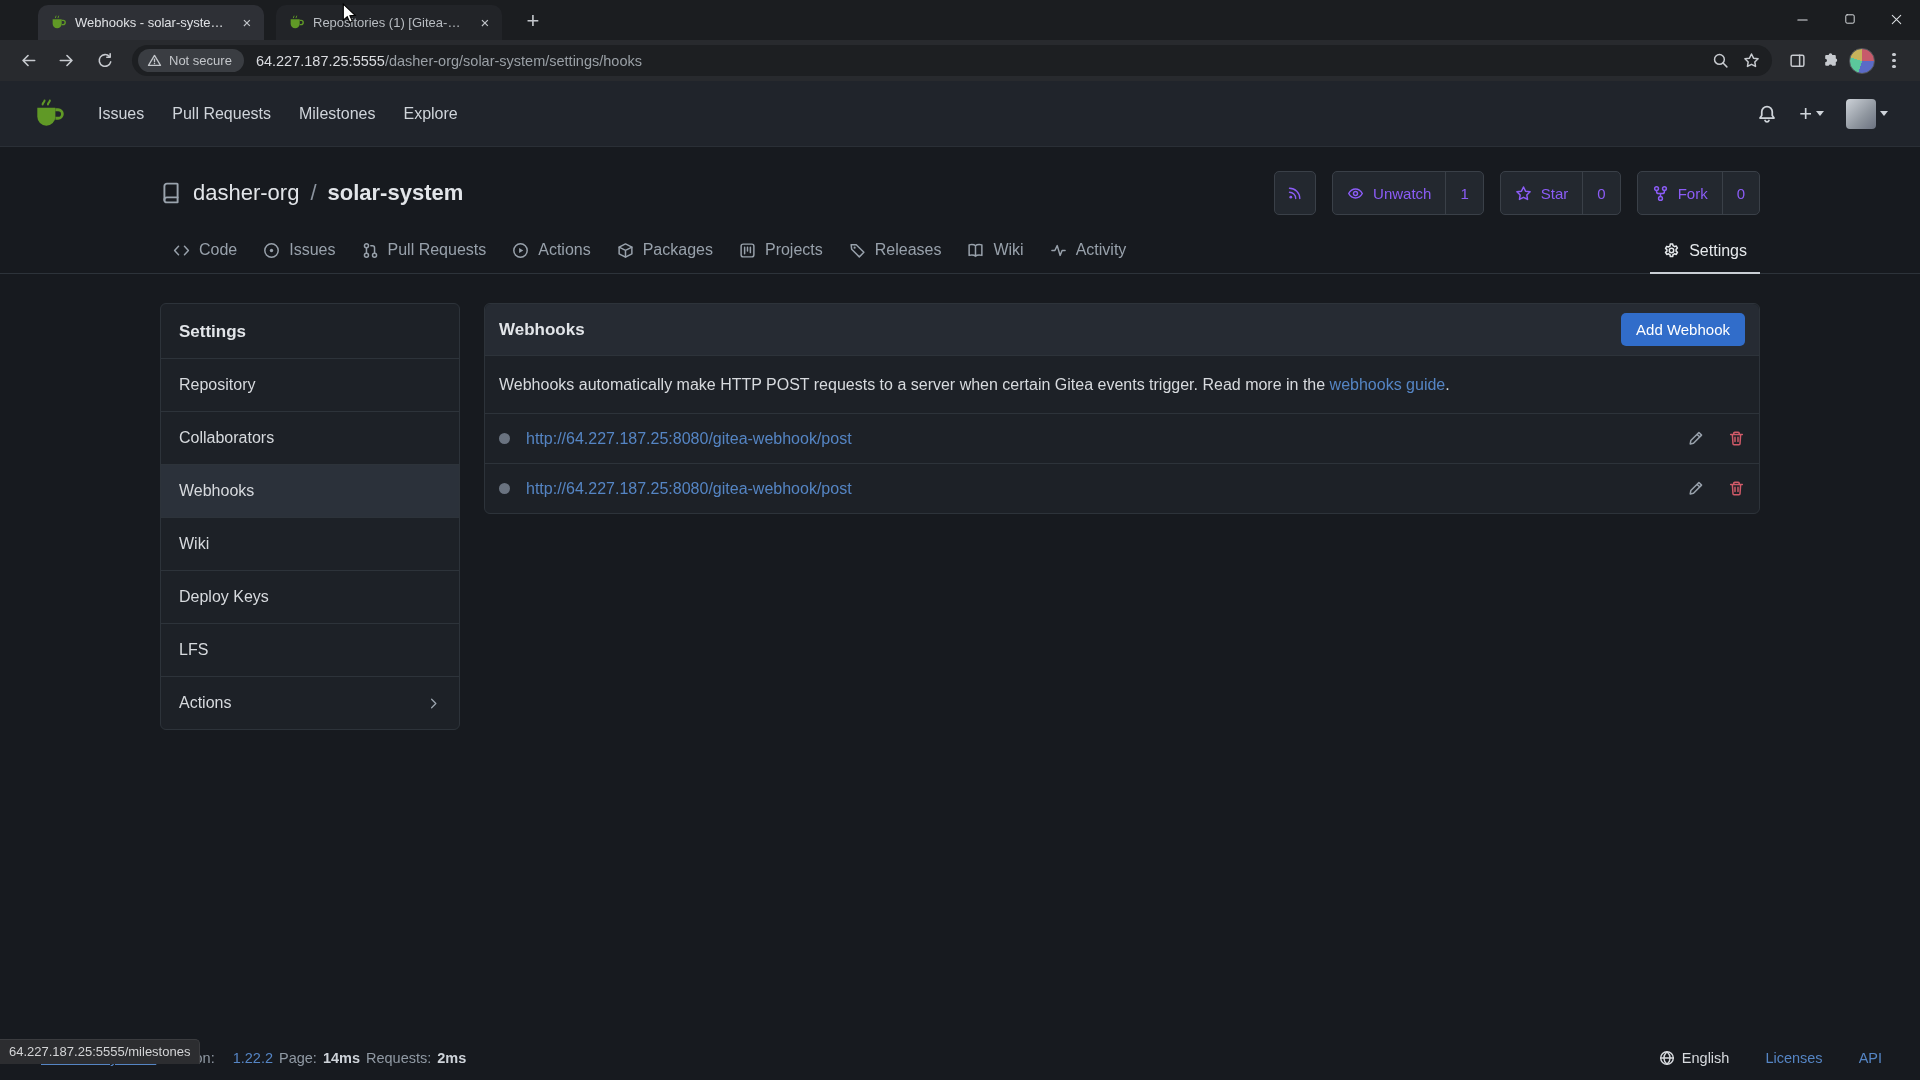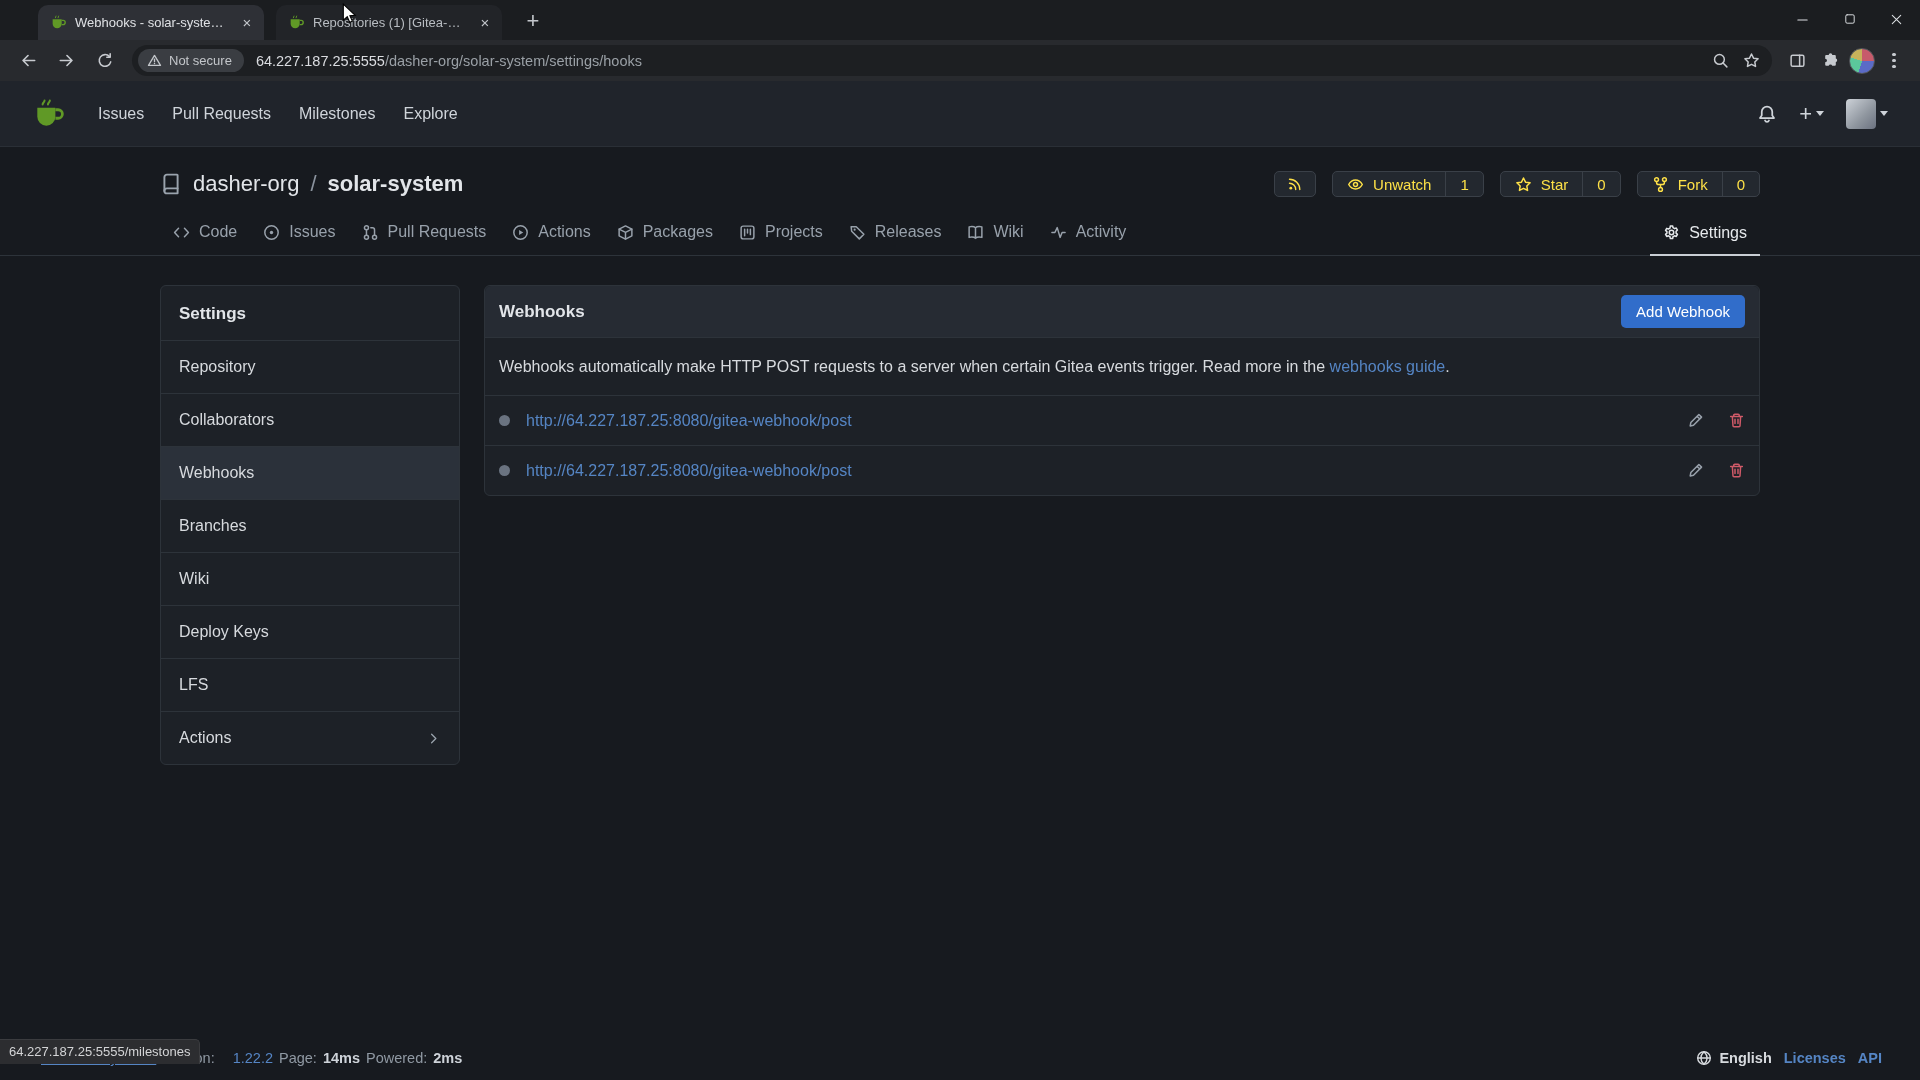--- a/index.html
+++ b/index.html
@@ -47,21 +47,21 @@
   .plus-glyph { font-size:22px; line-height:20px; }
   .caret { width:0; height:0; border-left:4.5px solid transparent; border-right:4.5px solid transparent; border-top:5px solid #cfd4da; }
   .g-avatar { width:30px; height:30px; border-radius:4px; background:linear-gradient(135deg,#cdd2d8 0%,#8e959e 60%,#6b7280 100%); }
 
   .repo-header { display:flex; align-items:center; padding:24px 160px 0; }
   .repo-title { display:flex; align-items:center; gap:11px; font-size:22px; color:#e2e5e9; }
   .repo-title .ric { color:#9aa3ad; }
   .repo-title .slash { color:#8b939e; }
   .repo-title .name { font-weight:700;text-align:center; }
   .header-actions { margin-left:auto; display:flex; gap:16px; }
-  .seg { display:flex; align-items:stretch; border:1px solid #3a4048; border-radius:5px; background:#23282f; color:#fde047; font-size:15px; height:26px; overflow:hidden; }
+  .seg { display:flex; align-items:stretch; border:1px solid #3a4048; border-radius:5px; background:#23282f; color:#8b5cf6; font-size:15px; height:44px; overflow:hidden; }
   .seg .main { display:flex; gap:9px; padding:0 14px; align-items:center; }
   .seg .cnt { padding:0 14px; border-left:1px solid #3a4048; display:flex; align-items:center; }
   .seg.icon-only .main { padding:0 12px; }
 
   .repo-tabs { display:flex; align-items:stretch; padding:0 160px; margin-top:16px; border-bottom:1px solid #2d333a; }
   .rtab { display:flex; align-items:center; gap:9px; padding:10px 13px 14px; color:#98a1ab; font-size:16px; }
   .rtab.settings { margin-left:auto; color:#e6e9ec; border-bottom:2px solid #c9ced4; margin-bottom:-1px; padding-bottom:12px; }
 
   .content { flex:1; display:flex; gap:24px; padding:29px 160px 0; align-items:flex-start; }
   .menu { width:300px; border:1px solid #2d333a; border-radius:6px; background:#1d2127; overflow:hidden; }
@@ -81,21 +81,21 @@
   .hook-url { font-size:16px; }
   .row-actions { margin-left:auto; display:flex; gap:24px; align-items:center; }
   .act-edit { color:#98a1ab; }
   .act-del { color:#d05a68; }
 
   .g-footer { display:flex; align-items:center; padding:0 38px 14px 29px; font-size:14.5px; color:#9099a3; }
   .g-footer .grp { margin-right:6px; white-space:pre; }
   .g-footer a { text-decoration:none;margin-left:12px; }
   .g-footer .powered { text-decoration:underline; }
   .g-footer strong { color:#ced3d9; }
-  .f-right { margin-left:auto; display:flex; align-items:flex-start;font-weight:bold; }
+  .f-right { margin-left:auto; display:flex; gap:24px; align-items:flex-start; }
   .lang { display:flex; align-items:center; gap:7px; color:#d7dade; }
 
   .status-tooltip { position:absolute; left:0; bottom:16px; background:#2c2d30; color:#d3d4d6; font-size:13px;
     padding:4px 9px 5px; border:1px solid #3b3c3f; border-left:none; border-bottom:none; border-top-right-radius:5px; z-index:60; }
   .cursor { position:absolute; left:340px; top:3px; z-index:99; }
 </style>
 </head>
 <body>
 
 <div class="browser">
@@ -352,23 +352,20 @@
       <div class="menu-item">
           <span>Repository</span>
         </div>
       <div class="menu-item">
           <span>Collaborators</span>
         </div>
       <div class="menu-item active">
           <span>Webhooks</span>
         </div>
       <div class="menu-item">
-          <span>Branches</span>
-        </div>
-      <div class="menu-item">
           <span>Wiki</span>
         </div>
       <div class="menu-item">
           <span>Deploy Keys</span>
         </div>
       <div class="menu-item">
           <span>LFS</span>
         </div>
       <div class="menu-item">
         <span>Actions</span>
@@ -410,21 +407,21 @@
       </div>
     </section>
   </div>
 
   <footer class="g-footer">
     <a class="grp blue powered">Powered by Gitea</a>
     <span class="grp">Version:</span>
     <a class="grp blue">1.22.2</a>
     <span class="grp">Page:</span>
     <strong class="grp">14ms</strong>
-    <span class="grp">Powered:</span>
+    <span class="grp">Requests:</span>
     <strong class="grp">2ms</strong>
     <span class="f-right">
       <span class="lang">
         <svg class="ic" width="16" height="16" viewBox="0 0 16 16">
             <circle cx="8" cy="8" r="6.3"></circle>
             <path d="M1.7 8h12.6M8 1.7c-4.2 4-4.2 8.6 0 12.6 4.2-4 4.2-8.6 0-12.6z"></path>
           </svg>
         <span>English</span>
       </span>
       <a class="blue">Licenses</a>

